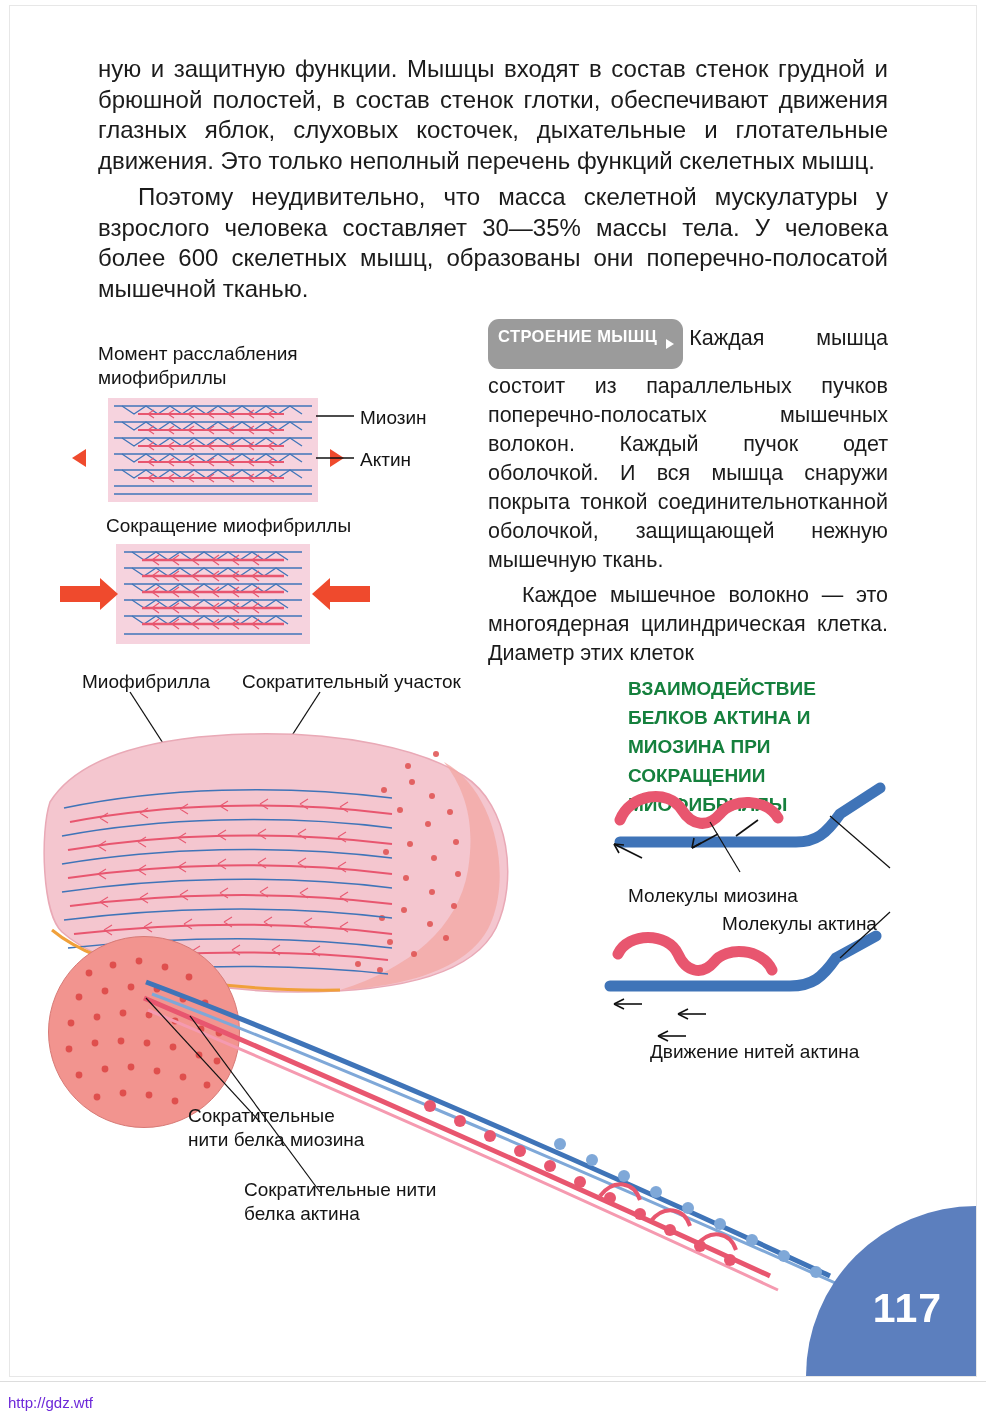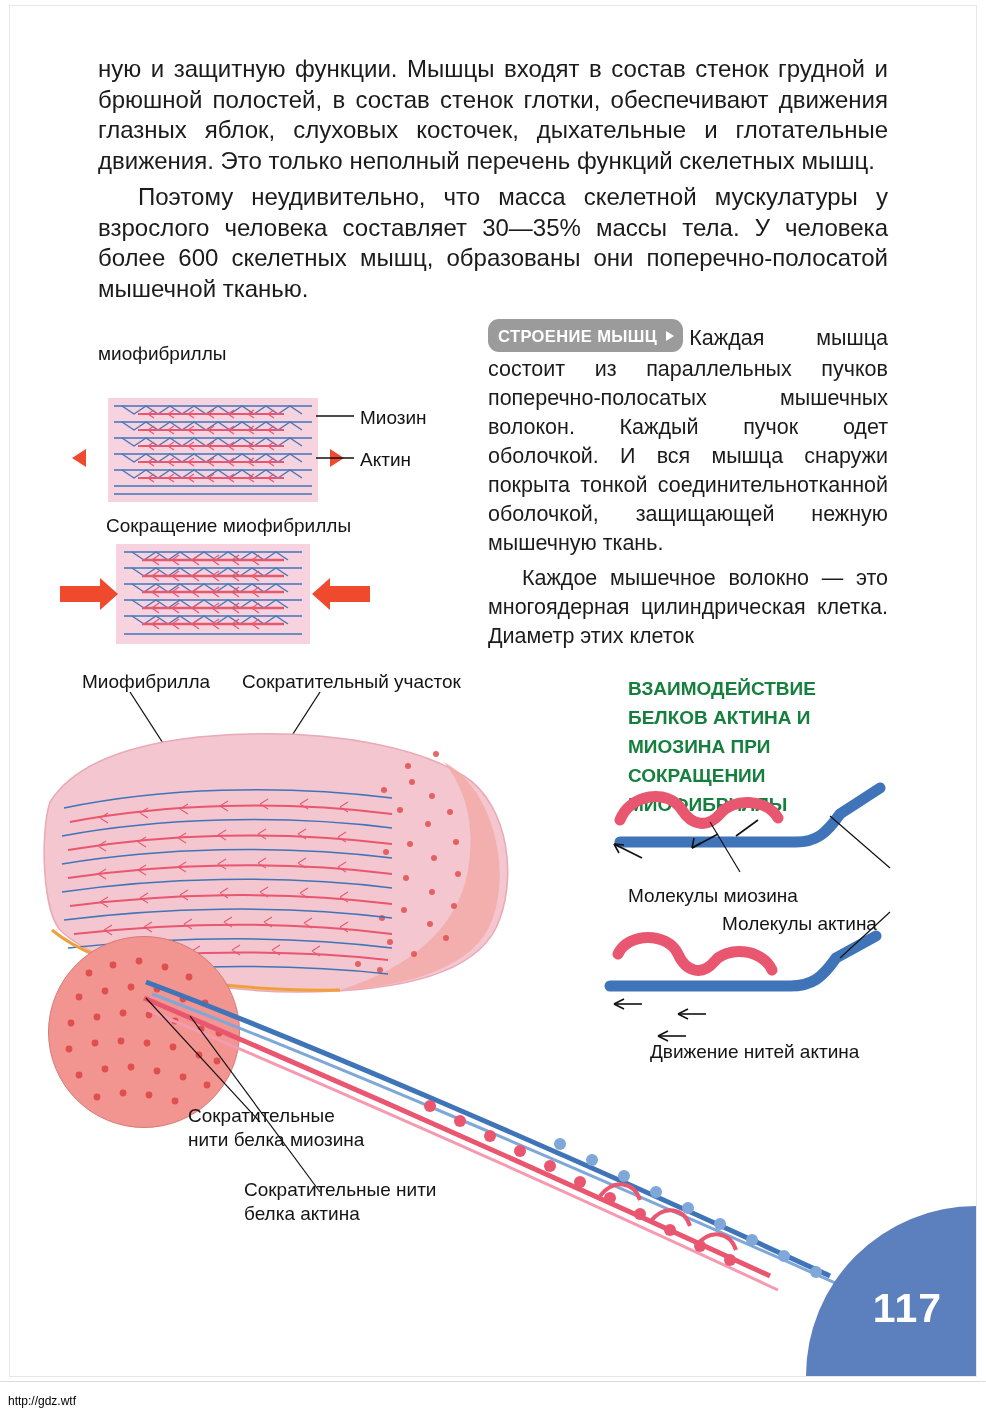--- a/index.html
+++ b/index.html
@@ -34,21 +34,21 @@
   
   .right-col{
     position:absolute;left:478px;top:316px;width:400px;
     font-size:21.5px;line-height:29px;color:#1b1b1b;text-align:justify;
   }
   .right-col p{margin:0;}
   .right-col p+p{margin-top:6px;text-indent:34px;}
   .chip{
     display:inline-block;background:#9b9b9b;color:#ffffff;
     font-size:16.5px;font-weight:bold;letter-spacing:.4px;
-    padding:3px 26px 1px 10px;border-radius:11px;margin-right:6px;
+    padding:3px 26px 18px 10px;border-radius:11px;margin-right:6px;
     position:relative;top:-3px;
   }
   .chip:after{
     content:"";position:absolute;right:9px;top:50%;
     width:0;height:0;border-left:8px solid #ffffff;
     border-top:5px solid transparent;border-bottom:5px solid transparent;
     transform:translateY(-50%);
   }
 
   .cap{position:absolute;font-size:19px;color:#141414;line-height:24px;}
@@ -80,21 +80,21 @@
     background:#5c7fbe;border-radius:170px 0 0 0;
   }
   .pagenum{
     position:absolute;right:34px;bottom:44px;color:#ffffff;
     font-size:41px;font-weight:bold;letter-spacing:1px;
   }
   .footer{
     position:absolute;left:0;bottom:0;width:986px;height:46px;background:#ffffff;
     border-top:1px solid #dddddd;
   }
-  .footer span{position:absolute;left:8px;top:12px;font-size:12px;color:#000000;}
+  .footer span{position:absolute;left:8px;top:12px;font-size:15px;color:#6d28d9;}
   svg{display:block;overflow:visible;}
 </style>
 </head>
 <body>
 
 <div class="page">
   <div class="sheet">
 
     <div class="ghost" style="left:120px;top:176px;width:760px;">&nbsp;</div>
 
@@ -102,20 +102,21 @@
       <p class="first">ную и защитную функции. Мышцы входят в состав стенок грудной и брюшной полостей, в состав стенок глотки, обеспечивают движения глазных яблок, слуховых косточек, дыхательные и глотательные движения. Это только неполный перечень функций скелетных мышц.</p>
       <p>Поэтому неудивительно, что масса скелетной мускулатуры у взрослого человека составляет 30—35% массы тела. У человека более 600 скелетных мышц, образованы они поперечно-полосатой мышечной тканью.</p>
     </div>
 
     <div class="right-col">
       <p><span class="chip">СТРОЕНИЕ МЫШЦ</span><span>Каждая мышца состоит из параллельных пучков поперечно-полосатых мышечных волокон. Каждый пучок одет оболочкой. И вся мышца снаружи покрыта тонкой соединительнотканной оболочкой, защищающей нежную мышечную ткань.</span></p>
       <p>Каждое мышечное волокно — это многоядерная цилиндрическая клетка. Диаметр этих клеток</p>
     </div>
 
     <div class="cap" style="left:88px;top:336px;width:260px;">
+      <div>Момент расслабления</div>
       <div>миофибриллы</div>
     </div>
 
     <div class="fib-box" style="left:98px;top:392px;width:210px;height:104px;">
       <svg width="210" height="104" viewBox="0 0 210 104">
         <g stroke="#3f74b8" stroke-width="1.6" fill="none">
           <line x1="6" y1="8" x2="204" y2="8"></line>
             <line x1="6" y1="24" x2="204" y2="24"></line>
           <line x1="6" y1="40" x2="204" y2="40"></line>
             <line x1="6" y1="56" x2="204" y2="56"></line>

